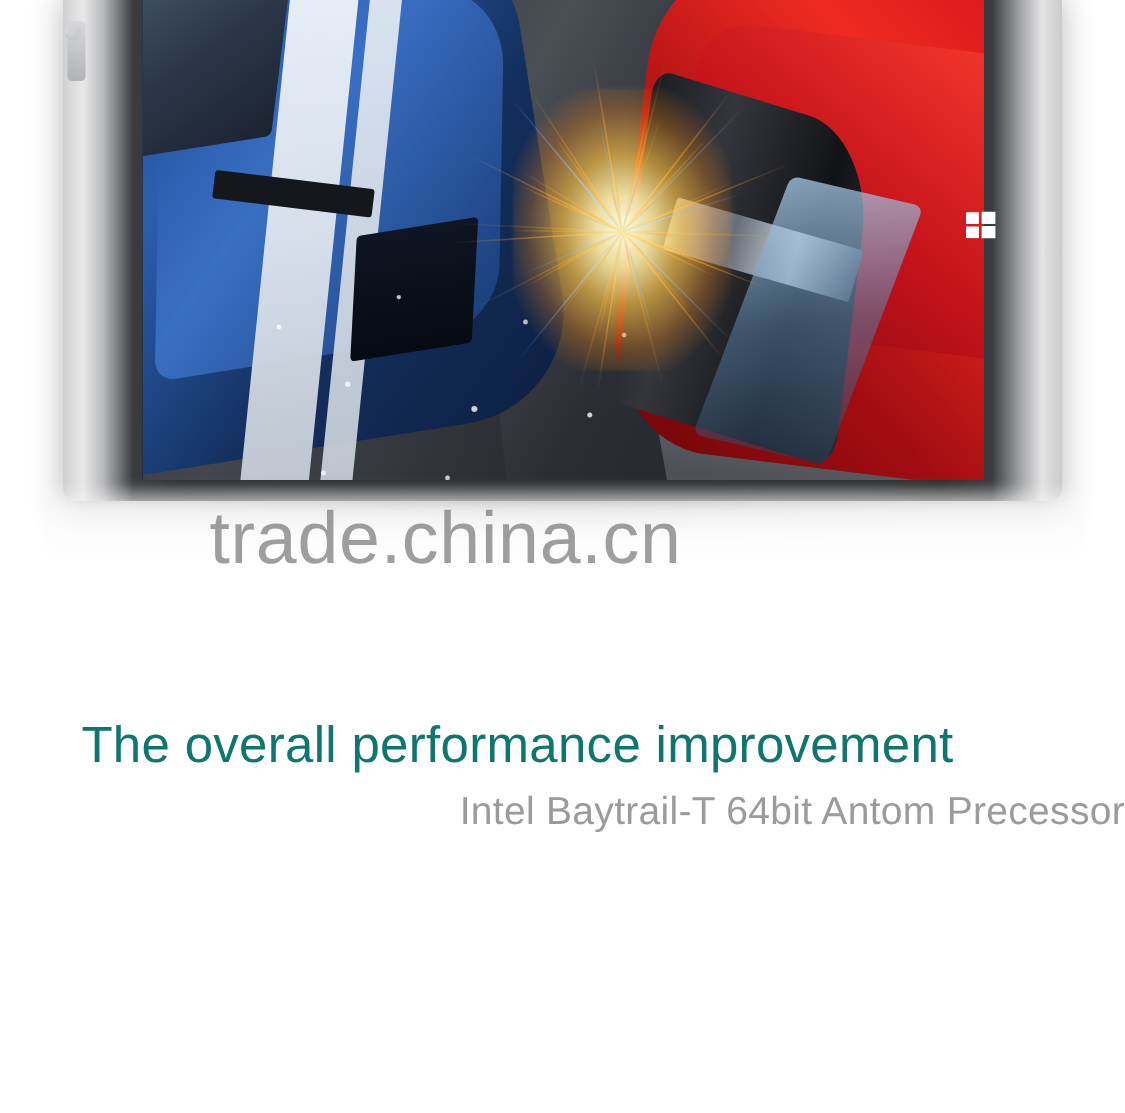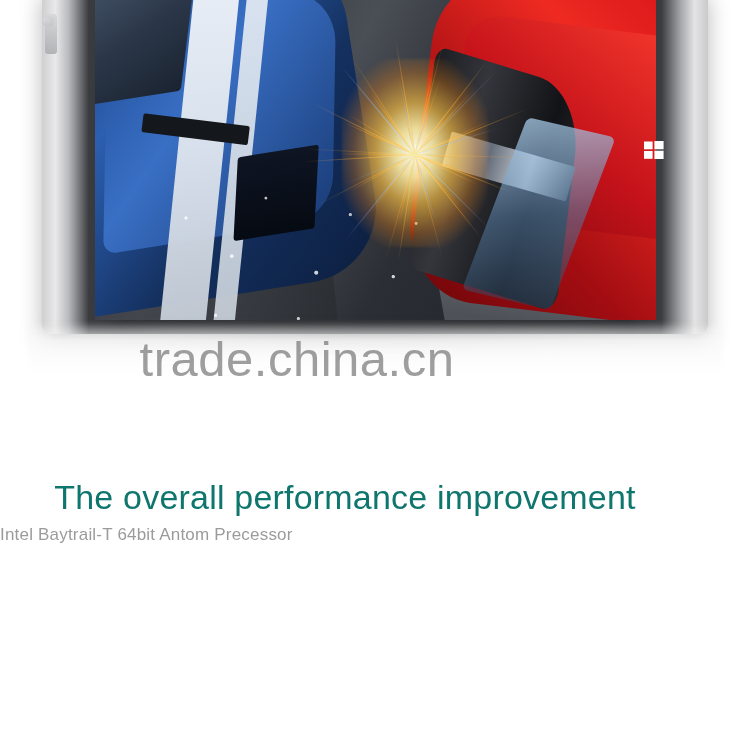--- a/index.html
+++ b/index.html
@@ -177,22 +177,22 @@
     position:absolute;left:1px;top:30px;width:11px;height:11px;border-radius:50%;
     background:radial-gradient(circle at 35% 35%,#e9eaec,#a3a5a9);
   }
 
   
   .headline{
     position:absolute;left:0;top:478px;width:690px;text-align:center;
     font-size:34px;color:#0f766e;font-weight:400;letter-spacing:.2px;
   }
   .subhead{
-    position:absolute;left:0;top:525px;width:750px;text-align:left;
-    font-size:17px;color:#9b9b9b;font-weight:400;letter-spacing:.2px;
+    position:absolute;left:0;top:525px;width:750px;text-align:right;
+    font-size:26px;color:#9b9b9b;font-weight:400;letter-spacing:.2px;
   }
 
   
   .info{position:absolute;left:0;top:580px;width:750px;height:162px;}
 </style>
 </head>
 <body>
 
 <div class="hero">
 

